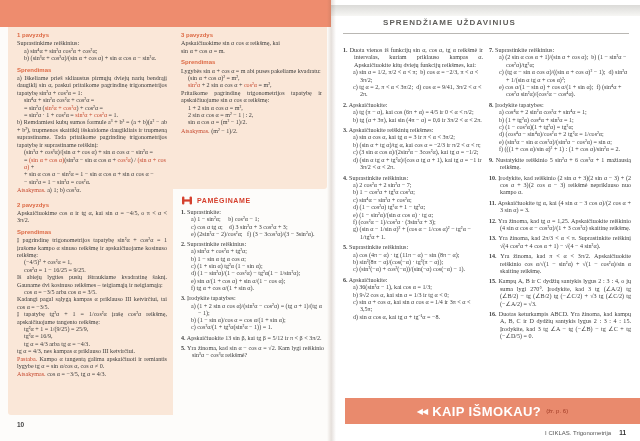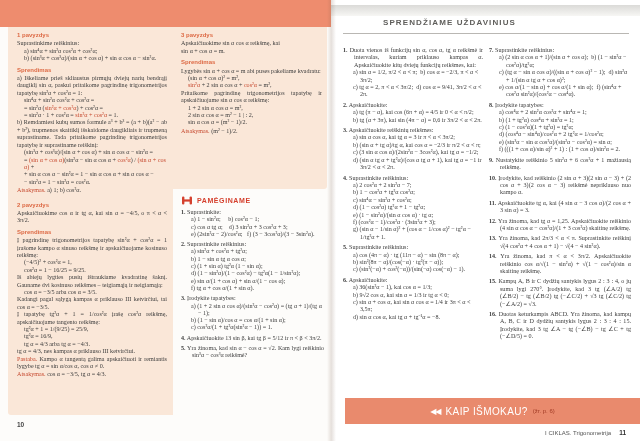--- a/index.html
+++ b/index.html
@@ -25,21 +25,21 @@
   #rheading{position:absolute;left:12px;top:18px;width:285px;
             font-family:"Liberation Sans",sans-serif;font-weight:bold;font-size:8px;
             letter-spacing:1.1px;color:#5f5e5b;padding-left:40px;}
   #rrule{position:absolute;left:12px;top:33px;width:286px;height:1px;background:#b9b7b3;}
   #rcol1{position:absolute;left:12px;top:44px;width:140px;font-size:6.1px;line-height:7.4px;}
   #rcol2{position:absolute;left:158px;top:44px;width:142px;font-size:6.1px;line-height:7.4px;}
   #banner{position:absolute;left:14px;top:398px;width:295px;height:26px;background:#e98a6d;
           display:flex;align-items:center;justify-content:center;gap:5px;
           font-family:"Liberation Sans",sans-serif;}
   #banner .arrows{color:#ffffff;font-size:8px;letter-spacing:-1px;}
-  #banner .blabel{color:#ffffff;font-weight:normal;font-size:10px;letter-spacing:.4px;}
+  #banner .blabel{color:#ffffff;font-weight:bold;font-size:13px;letter-spacing:.4px;}
   #banner .bref{color:#a23c26;font-size:6px;}
   #rfooter{position:absolute;right:14px;top:429px;font-size:6px;color:#555;
            font-family:"Liberation Sans",sans-serif;}
   #rfooter b{margin-left:8px;font-size:6.5px;color:#333;}
   
   .ln{margin:0;}
   .p{text-align:justify;}
   .f{padding-left:7px;}
   .h{color:#dd6a45;font-weight:bold;font-family:"Liberation Sans",sans-serif;
      font-size:6px;margin:4px 0 1px;}

